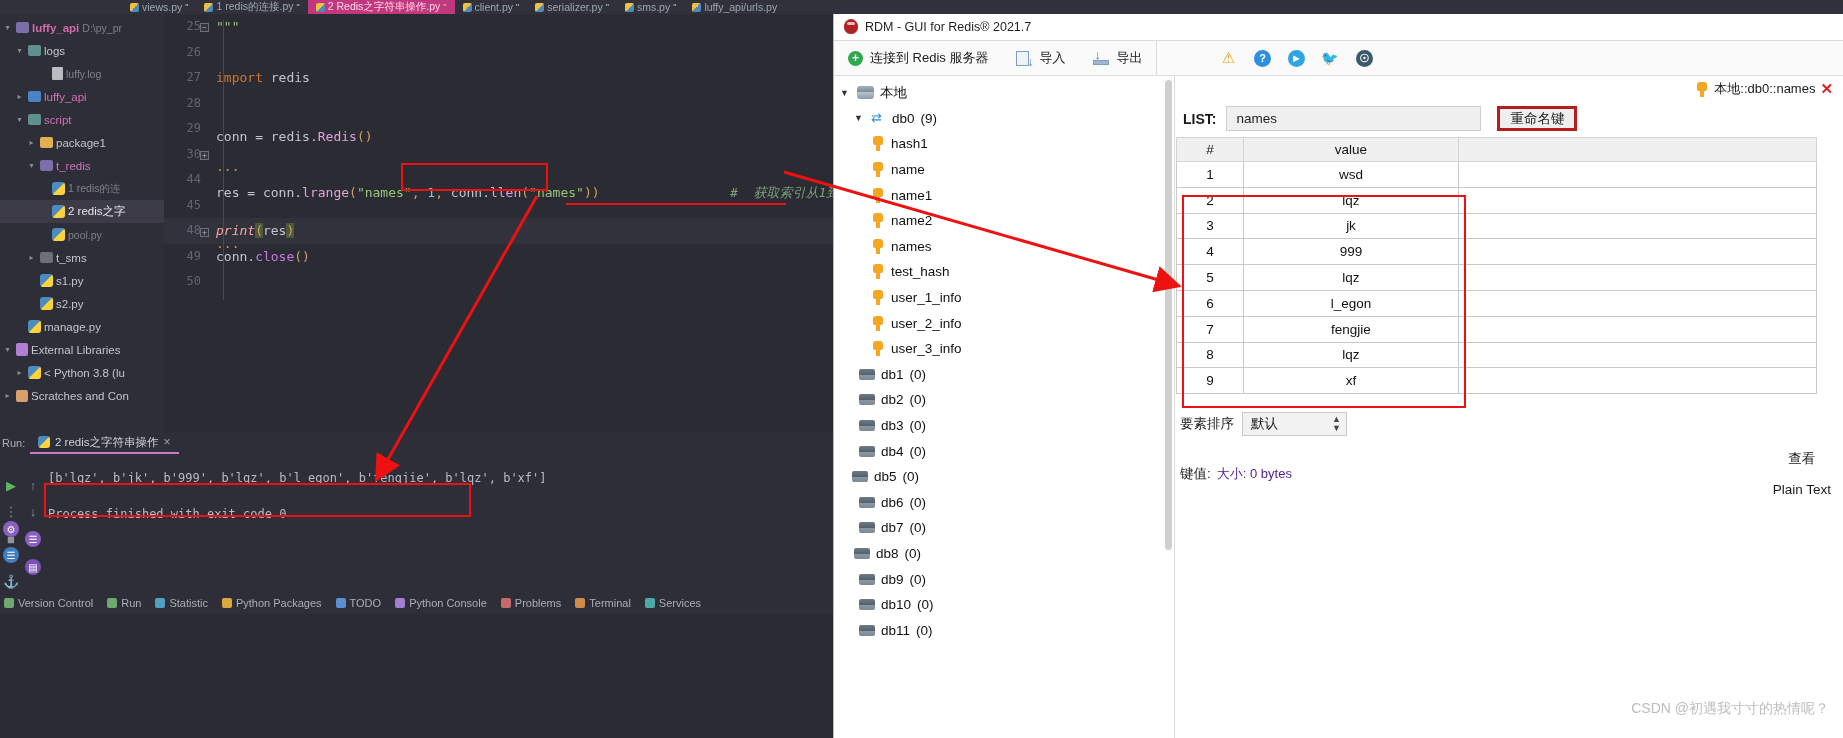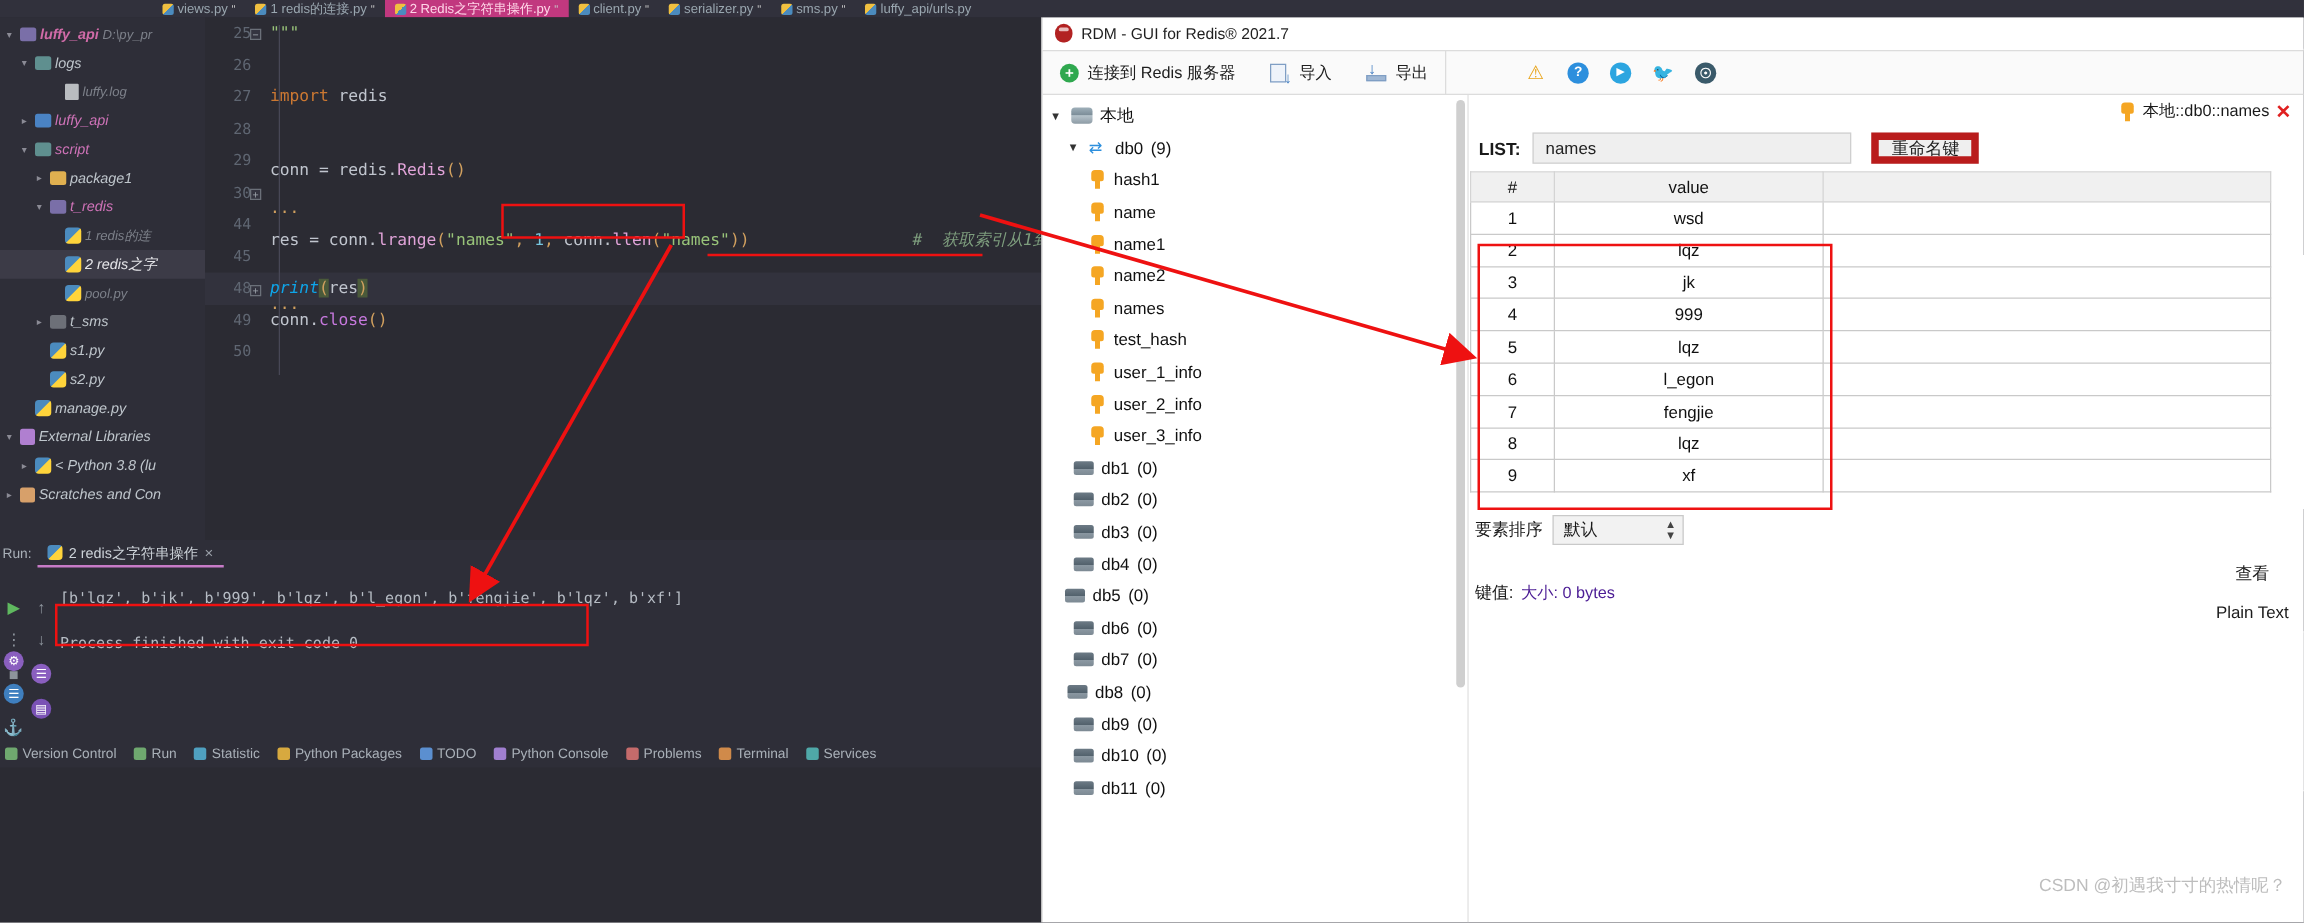--- a/index.html
+++ b/index.html
@@ -55,21 +55,21 @@
   .fico.yellow { background:#e0b050; }
   .fico.grey { background:#6d7078; }
   .fico.teal { background:#5f8f8f; }
   .pyfile {
     width:13px;height:13px;border-radius:3px;flex:0 0 13px;
     background: linear-gradient(135deg,#4b8bbe 48%, #ffd43b 52%);
   }
   .txtfile { width:11px;height:13px;background:#b9bcc0;border-radius:1px;flex:0 0 11px;}
   .libico { width:12px;height:13px;background:#b07fd0;border-radius:2px;flex:0 0 12px;}
   .scrico { width:12px;height:12px;background:#d7a06a;border-radius:2px;flex:0 0 12px;}
-  .t-label { color:#bfc6cc;font-style:italic; }
+  .t-label { color:#bfc6cc; }
   .t-label.pink { color:#d06ba8; font-weight:bold; }
   .t-label.magenta { color:#cf73b8; }
   .t-label.dim { color:#7d818a; font-size:10.5px; }
   .t-label.sel { color:#e6e6ea; }
 
   
   #editor {
     position: absolute; left: 164px; top: 14px; width: 676px; height: 418px;
     background: #2b2b33;
     font-family: "DejaVu Sans Mono", monospace; font-size: 13px;
@@ -83,21 +83,21 @@
   .codeline {
     position:absolute; left:52px; height:25.5px; line-height:25.5px;
     white-space:pre; font-size:13px;
   }
   .fold {
     position:absolute; left:36px; width:9px; height:9px;
     border:1px solid #6b7079; color:#9aa0a8; font-size:8px;
     line-height:7px; text-align:center; background:#343440;
   }
   .k-kw { color:#cc7832; }
-  .k-kw2 { color:#0ea5e9; }
+  .k-kw2 { color:#fca5a5; }
   .k-fn { color:#e0a3d8; }
   .k-str { color:#98c379; }
   .k-num { color:#77c7e0; }
   .k-plain { color:#c0c5ce; }
   .k-punct { color:#d1a05f; }
   .k-comment { color:#7e9e7e; font-style: italic; }
   .k-purple { color:#c678dd; }
   #editor .sel-line { position:absolute; left:0; width:100%; height:25.5px; background:#32323d; }
   #vline { position:absolute; left:59px; top:6px; width:1px; height:280px; background:#474756; }
   .hl-paren { background:#4a5a3a; }
@@ -266,21 +266,21 @@
   #value-header .xred { color:#e02020; font-weight:bold; font-size:15px; }
   #list-row {
     display:flex; align-items:center; gap:10px; padding: 4px 0 6px 8px;
   }
   #list-label { font-weight:bold; font-size:14px; }
   #list-input {
     width:255px; height:25px; background:#efefef; border:1px solid #cfcfcf;
     display:flex; align-items:center; padding-left:9px; font-size:13.5px; color:#222;
   }
   #rename-btn {
-    height:25px; padding:0 10px; background:#efefef; border:6px solid #b91c1c;
+    height:25px; padding:0 10px; background:#efefef; border:3px solid #b91c1c;
     display:flex; align-items:center; font-size:13.5px; white-space:nowrap;
     margin-left:6px;
   }
   table.vt { border-collapse: collapse; width: 640px; margin-left:1px; table-layout: fixed; }
   table.vt th {
     background:#f0f0f0; border:1px solid #d4d4d4; height:24px;
     font-weight:normal; font-size:13.5px; color:#111;
   }
   table.vt td {
     border:1px solid #c9c9c9; height:25.8px; text-align:center;

